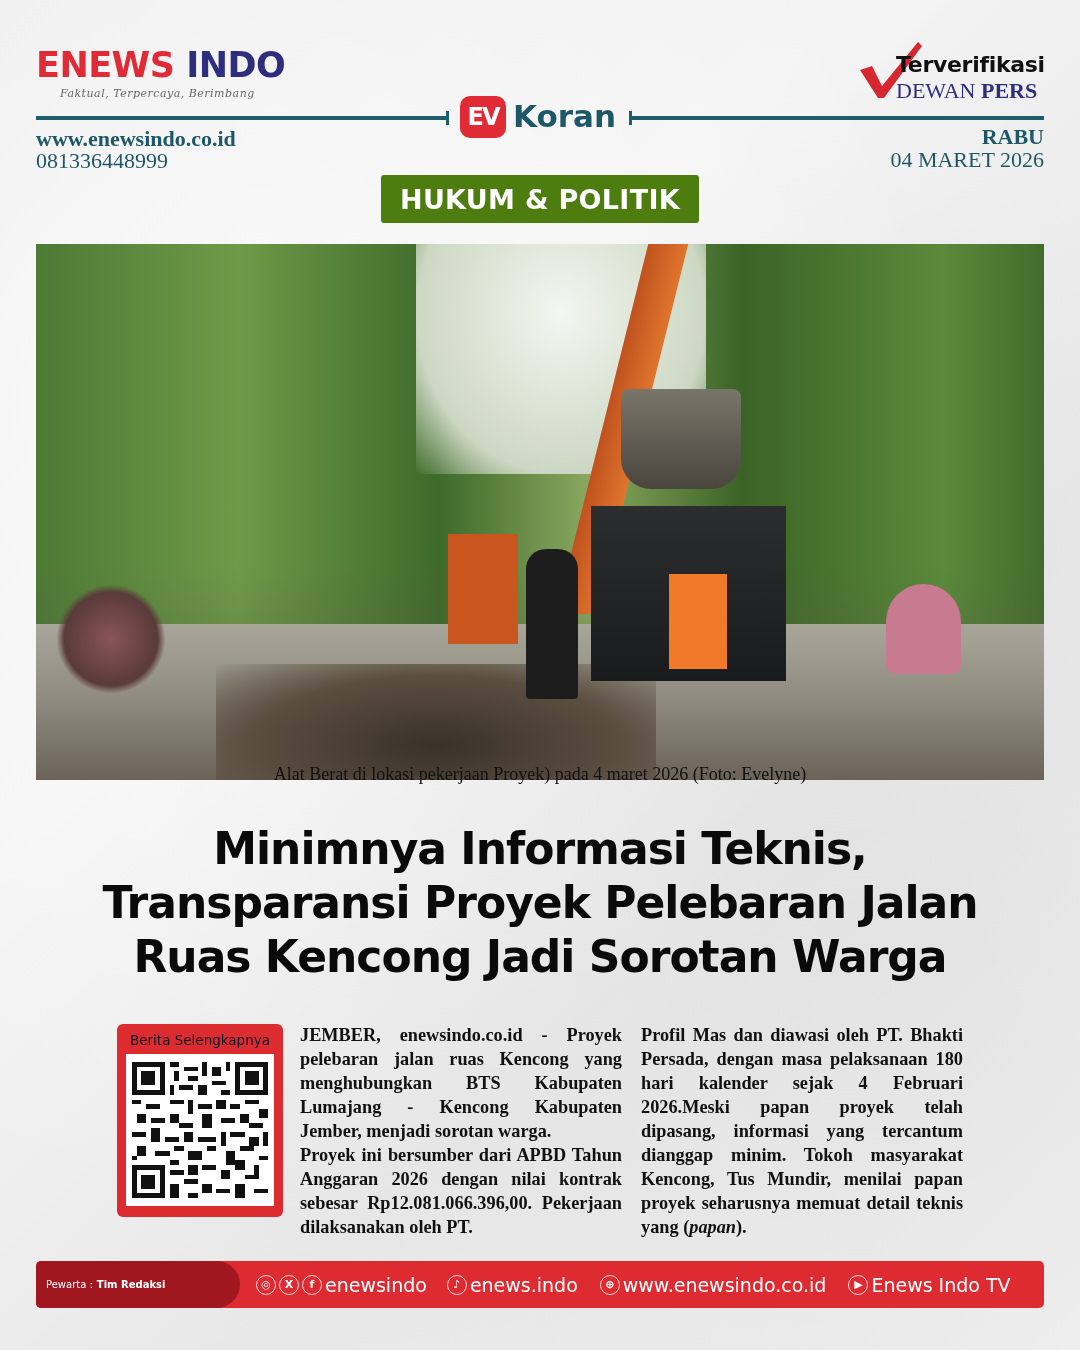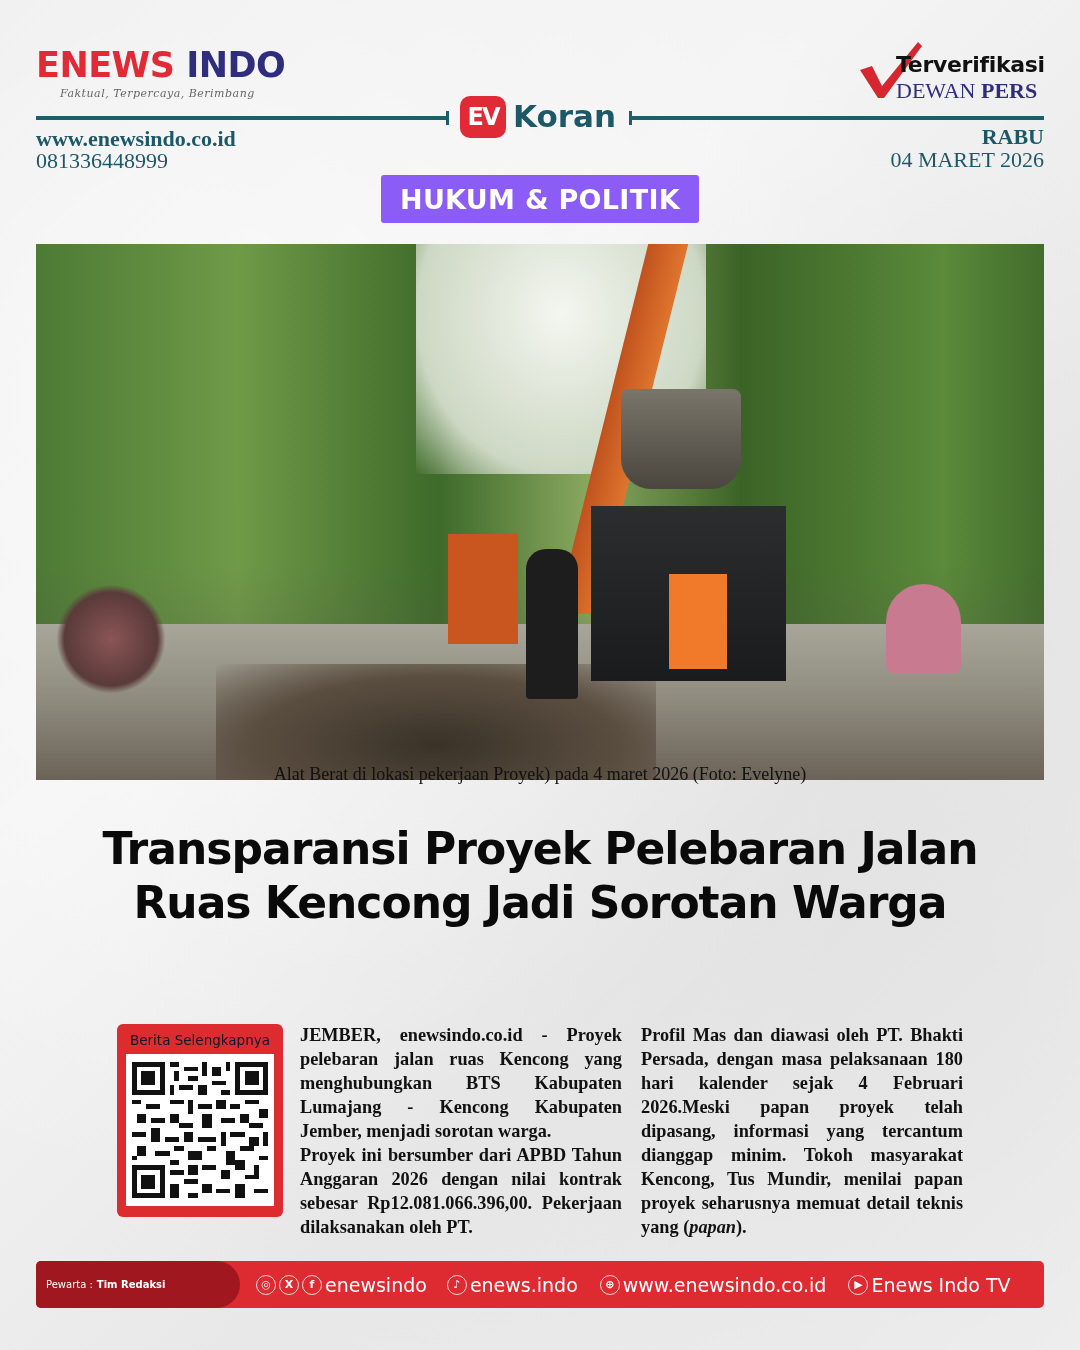--- a/index.html
+++ b/index.html
@@ -29,21 +29,21 @@
   .koran-logo{left:460px;top:96px;width:46px;height:42px;background:#e02a35;border-radius:10px;color:#fff;font-weight:bold;font-size:24px;display:flex;align-items:center;justify-content:center;font-family:"DejaVu Sans",sans-serif;letter-spacing:-2px}
   .koran-text{left:513px;top:98px;font-family:"DejaVu Sans",sans-serif;font-weight:bold;font-size:31px;color:#1e5866}
 
   .verif-check{left:858px;top:40px;width:66px;height:60px}
   .verif-1{left:896px;top:52px;font-family:"DejaVu Sans",sans-serif;font-weight:bold;font-size:22px;color:#111;letter-spacing:-.3px}
   .verif-2{left:896px;top:78px;font-family:"Liberation Serif",serif;font-size:22px;color:#2f2d7e}
   .verif-2 b{font-weight:bold}
   .day{right:36px;top:124px;font-family:"Liberation Serif",serif;font-weight:bold;font-size:22px;color:#1e5866;text-align:right}
   .date{right:36px;top:147px;font-family:"Liberation Serif",serif;font-size:22px;color:#1e5866;text-align:right}
 
-  .category{left:381px;top:175px;width:318px;height:48px;background:#8b5cf6;border-radius:3px;color:#fff;font-family:"DejaVu Sans",sans-serif;font-weight:bold;font-size:27px;display:flex;align-items:center;justify-content:center;letter-spacing:.3px}
+  .category{left:381px;top:175px;width:318px;height:48px;background:#4d7c0f;border-radius:3px;color:#fff;font-family:"DejaVu Sans",sans-serif;font-weight:bold;font-size:27px;display:flex;align-items:center;justify-content:center;letter-spacing:.3px}
 
   
   .photo{left:36px;top:244px;width:1008px;height:536px;overflow:hidden;
     background:
       linear-gradient(180deg, rgba(0,0,0,0) 60%, rgba(90,85,75,.6) 100%),
       linear-gradient(90deg,#4d7a35 0%,#6f9a48 20%,#3e6a2a 40%,#8aa860 55%,#3b6326 70%,#5a8a3a 90%,#426c2c 100%);
   }
   .ph-sky{left:380px;top:0;width:290px;height:230px;background:radial-gradient(ellipse at 50% 30%,#f4f6f0,#cdd8c4 70%,transparent 100%)}
   .ph-road{left:0;top:380px;width:1008px;height:156px;background:linear-gradient(180deg,#a8a69a,#8e8a7e 50%,#6b6358)}
   .ph-dirt{left:180px;top:420px;width:440px;height:116px;background:radial-gradient(ellipse at 50% 70%,#3a3228,#5a4e40 60%,transparent 100%)}
@@ -125,20 +125,21 @@
   <div class="abs ph-truck"></div>
   <div class="abs ph-bucket"></div>
   <div class="abs ph-man"></div>
   <div class="abs ph-worker"></div>
   <div class="abs ph-rider"></div>
   <div class="abs ph-bike-l"></div>
 </div>
 <div class="abs caption">Alat Berat di lokasi pekerjaan Proyek) pada 4 maret 2026 (Foto: Evelyne)</div>
 
 <div class="abs headline">
+  <div>Minimnya Informasi Teknis,</div>
   <div>Transparansi Proyek Pelebaran Jalan</div>
   <div>Ruas Kencong Jadi Sorotan Warga</div>
 </div>
 
 <div class="abs qr-box">
   <div class="qr-label">Berita Selengkapnya</div>
   <div class="qr-img">
     <svg viewBox="0 0 29 29" shape-rendering="crispEdges">
       <rect width="29" height="29" fill="#fff"></rect>
       <g fill="#111">

